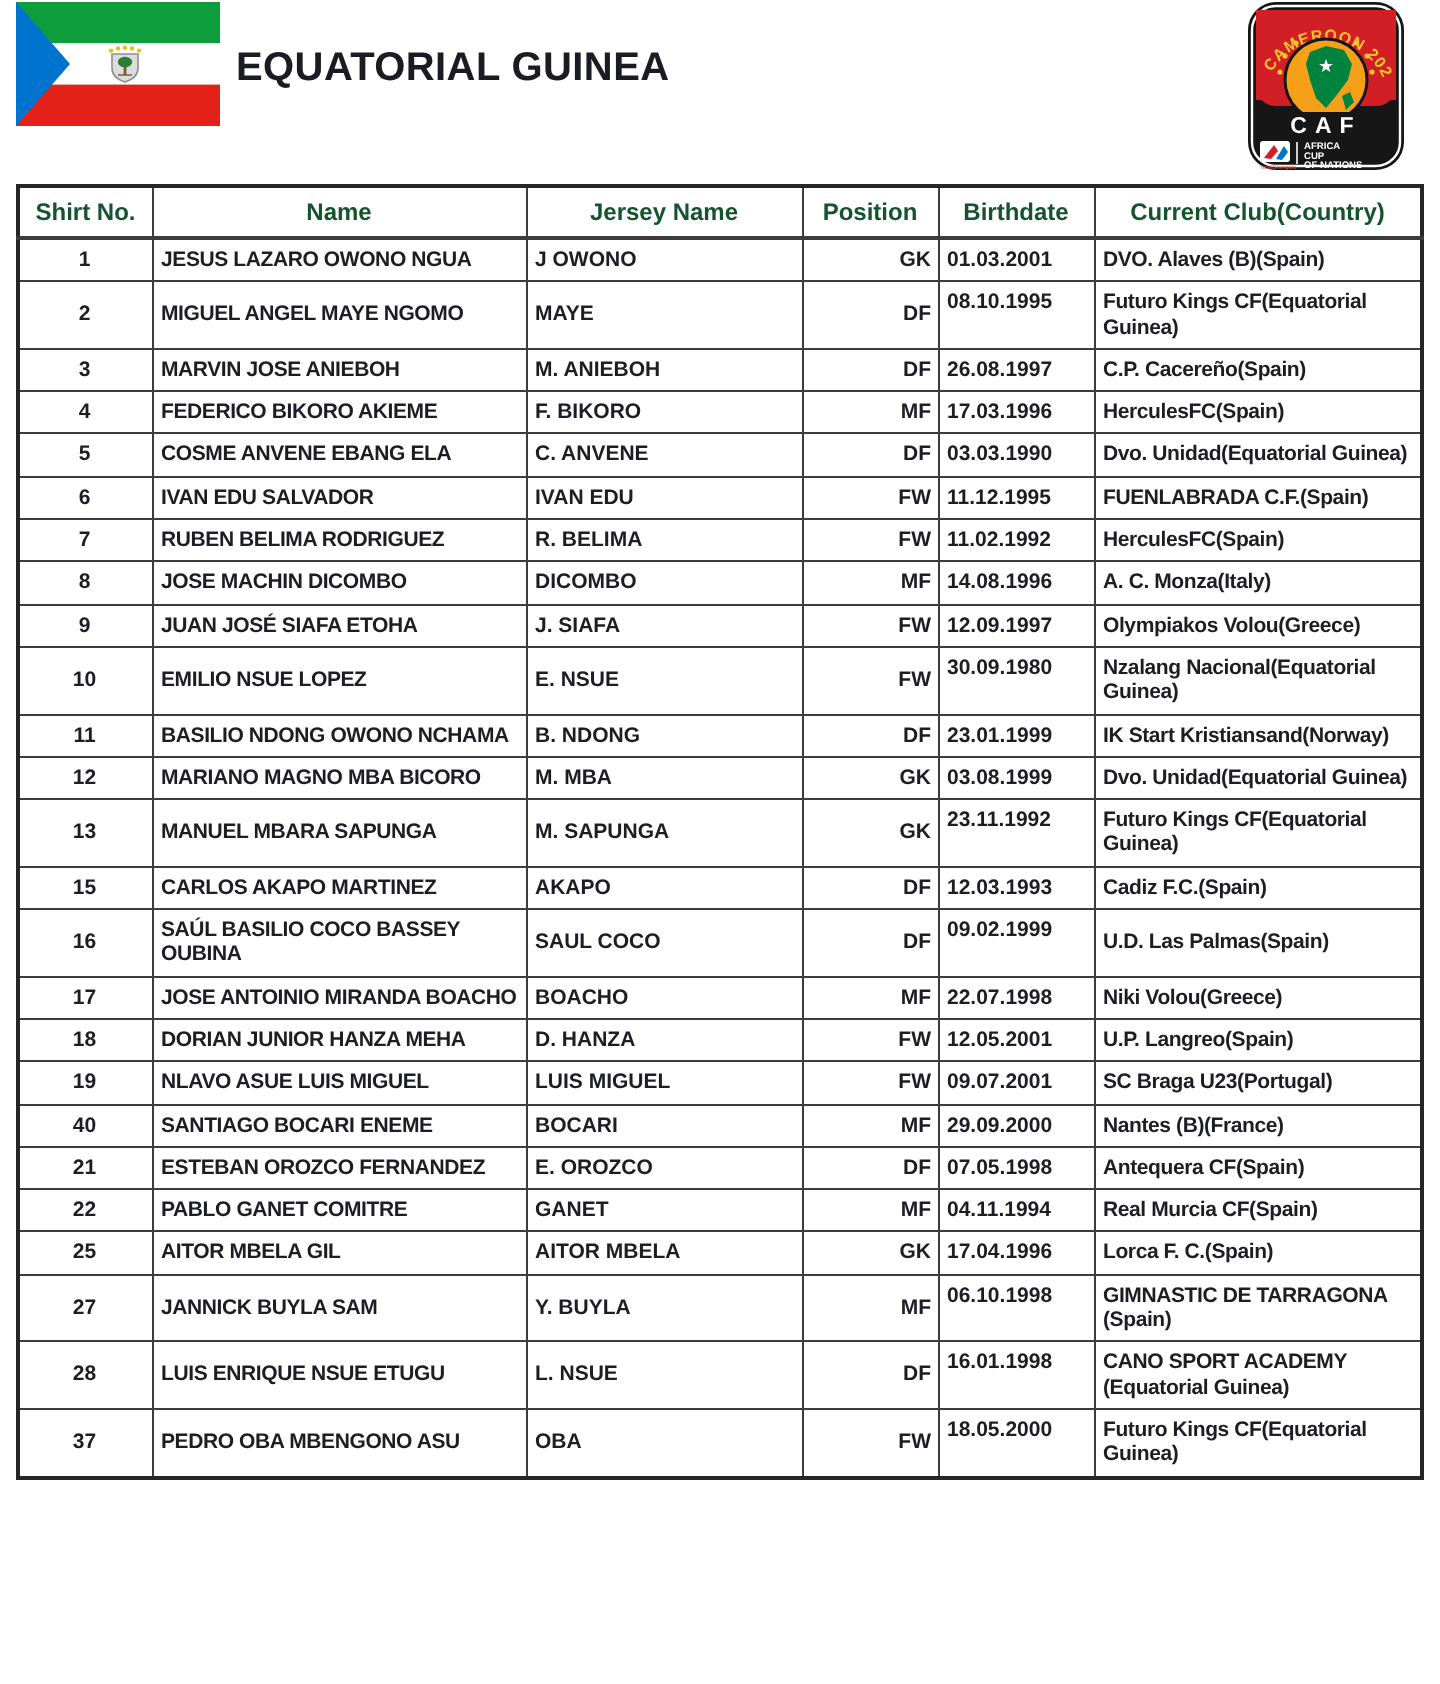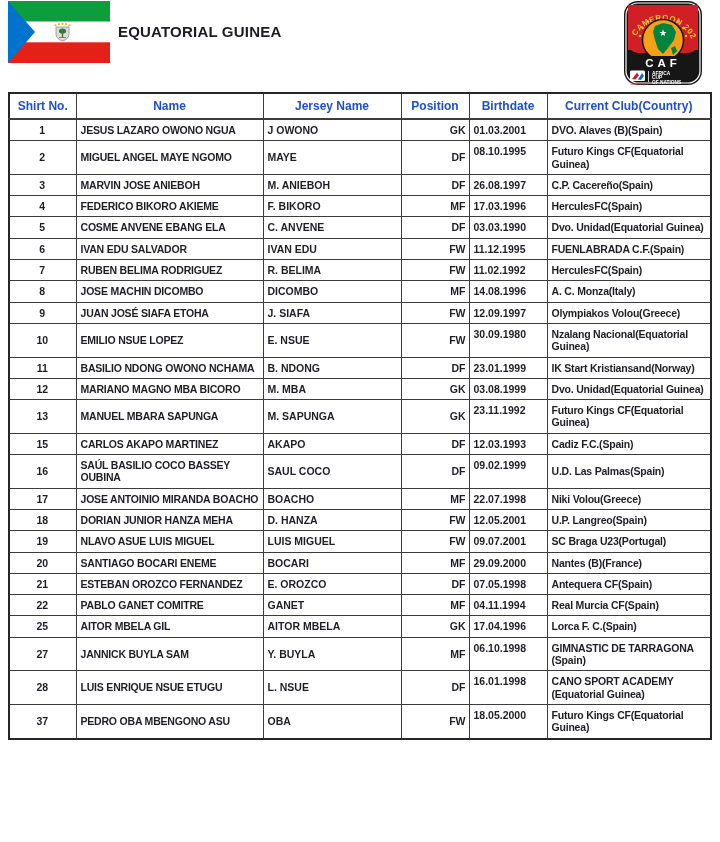--- a/index.html
+++ b/index.html
@@ -1,30 +1,30 @@
 <!DOCTYPE html>
 <html><head>
 <meta charset="utf-8">
 <style>
   html,body{margin:0;padding:0;background:#ffffff;}
   body{width:720px;height:842px;font-family:"Liberation Sans",sans-serif;}
   .page{position:relative;width:720px;height:842px;background:#fff;overflow:hidden;}
 
   
   .flag{position:absolute;left:8px;top:1px;width:102px;height:62px;}
-  .page-title{position:absolute;left:118px;top:23px;font-size:15px;font-weight:bold;
+  .page-title{position:absolute;left:118px;top:23px;font-size:20px;font-weight:bold;
               color:#1b1b24;letter-spacing:0.2px;white-space:nowrap;}
   .afcon-logo{position:absolute;left:613px;top:0px;width:100px;height:88px;}
 
   
   table.squad{position:absolute;top:92px;left:8px;width:702px;border-collapse:collapse;
               table-layout:fixed;color:#1d1d26;background:#fff;
               border:2px solid #262626;}
   .squad th,.squad td{border:1px solid #3c3c3c;overflow:hidden;}
-  .squad thead th{font-size:12px;font-weight:bold;color:#1d4ed8;text-align:center;
+  .squad thead th{font-size:12px;font-weight:bold;color:#14532d;text-align:center;
                   padding:5px 2px;border-bottom-width:2px;}
   .squad td{font-size:10.5px;font-weight:bold;line-height:12.3px;
             padding:4px 3px 4px 4px;vertical-align:middle;word-wrap:break-word;}
   .squad td.c-shirt{text-align:center;padding-left:2px;}
   .squad td.c-pos{text-align:right;padding-left:2px;}
   .squad td.c-birth{vertical-align:top;margin-left:28px;}
   .squad td.c-name,.squad td.c-club{letter-spacing:-0.2px;}
 </style>
 </head>
 <body>
@@ -255,21 +255,21 @@
         </tr>
         <tr>
           <td class="c-shirt">19</td>
           <td class="c-name">NLAVO ASUE LUIS MIGUEL</td>
           <td class="c-jersey">LUIS MIGUEL</td>
           <td class="c-pos">FW</td>
           <td class="c-birth">09.07.2001</td>
           <td class="c-club">SC Braga U23(Portugal)</td>
         </tr>
         <tr>
-          <td class="c-shirt">20</td>
+          <td class="c-shirt">40</td>
           <td class="c-name">SANTIAGO BOCARI ENEME</td>
           <td class="c-jersey">BOCARI</td>
           <td class="c-pos">MF</td>
           <td class="c-birth">29.09.2000</td>
           <td class="c-club">Nantes (B)(France)</td>
         </tr>
         <tr>
           <td class="c-shirt">21</td>
           <td class="c-name">ESTEBAN OROZCO FERNANDEZ</td>
           <td class="c-jersey">E. OROZCO</td>

